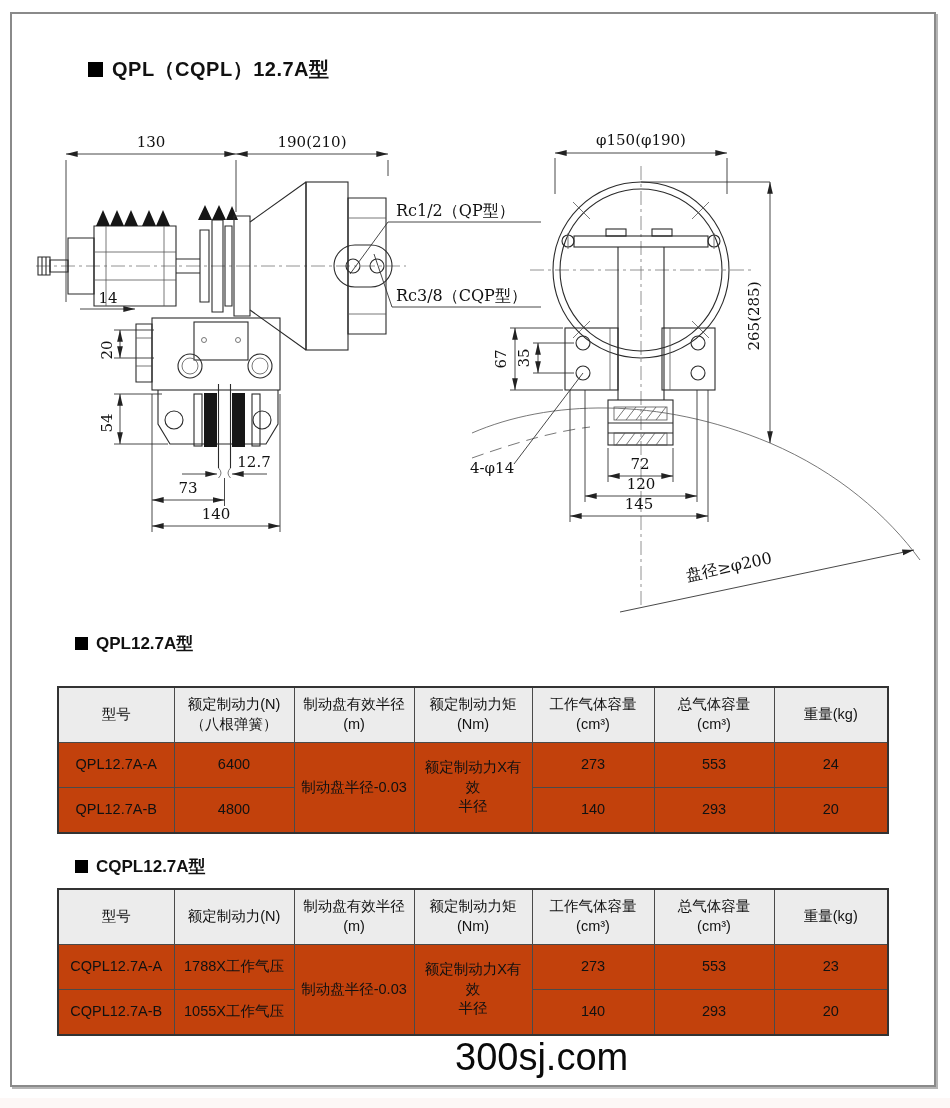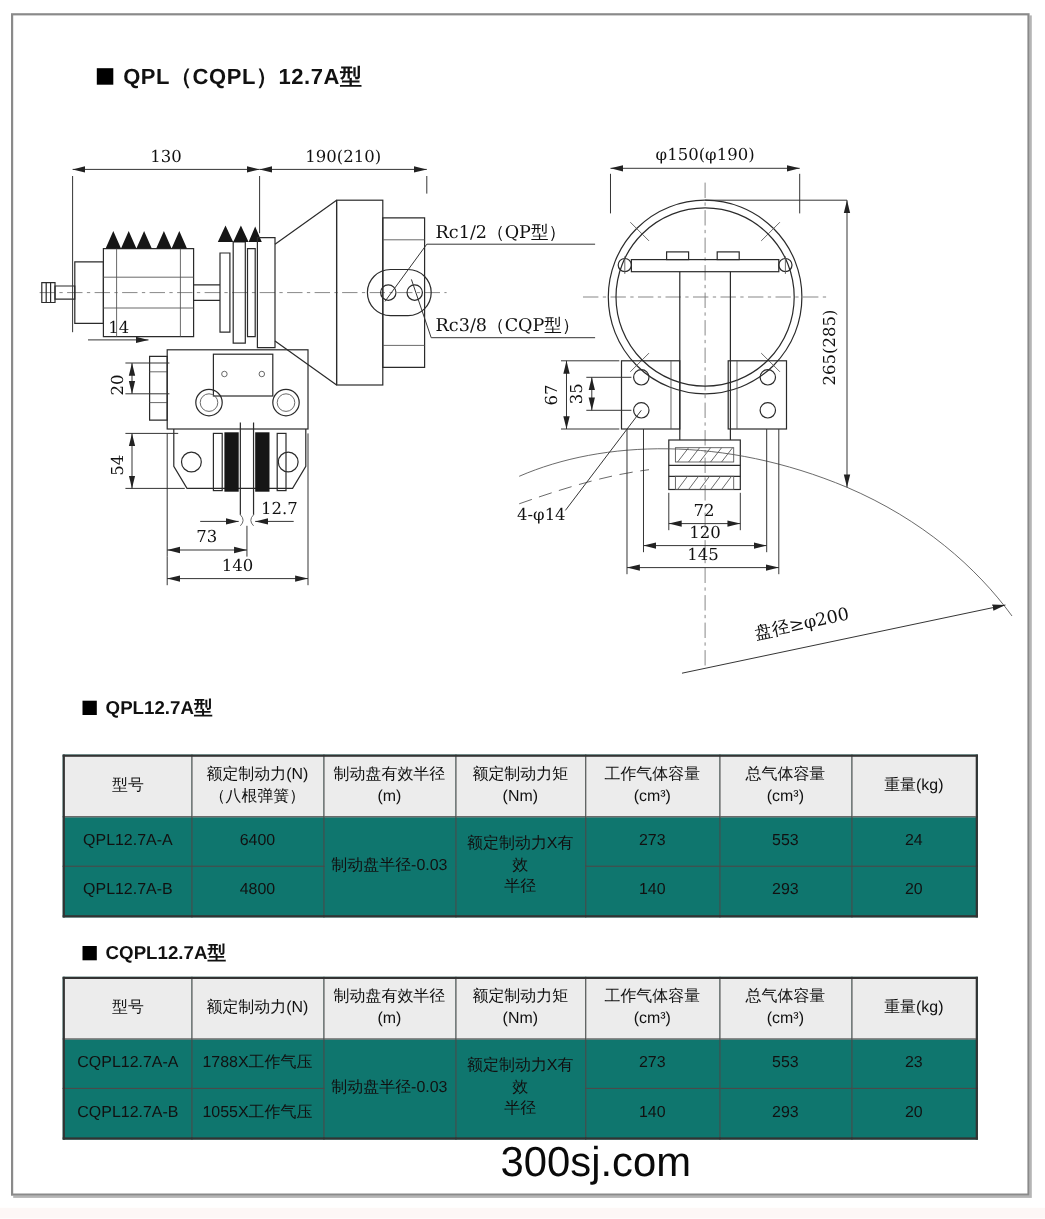--- a/index.html
+++ b/index.html
@@ -28,21 +28,21 @@
   svg{position:absolute;overflow:visible;}
   .ln{stroke:#2b2b2b;stroke-width:1.1;fill:none;}
   .lnthin{stroke:#555;stroke-width:0.8;fill:none;}
   .cl{stroke:#777;stroke-width:0.8;fill:none;stroke-dasharray:14 4 3 4;}
   .dim{stroke:#333;stroke-width:0.9;fill:none;}
   .fillb{fill:#161616;stroke:none;}
   svg text{font-family:"DejaVu Serif","Liberation Serif",serif;font-size:15px;fill:#111;}
   svg text.big{font-size:16px;}
 
   .spec-table{position:absolute;border-collapse:collapse;table-layout:fixed;width:830px;
-              background:#0f766e;font-size:14.5px;border:2px solid #333;}
+              background:#c2410c;font-size:14.5px;border:2px solid #333;}
   .spec-table th,.spec-table td{border:1px solid #4a4a4a;text-align:center;vertical-align:middle;
               padding:2px 4px;white-space:pre-line;line-height:1.35;font-weight:400;}
   .spec-table thead th{background:#ececec;height:50px;}
   .spec-table tbody td{height:40px;}
   .t1{left:57px;top:686px;}
   .t2{left:57px;top:888px;}
 </style>
 </head>
 <body>
 

